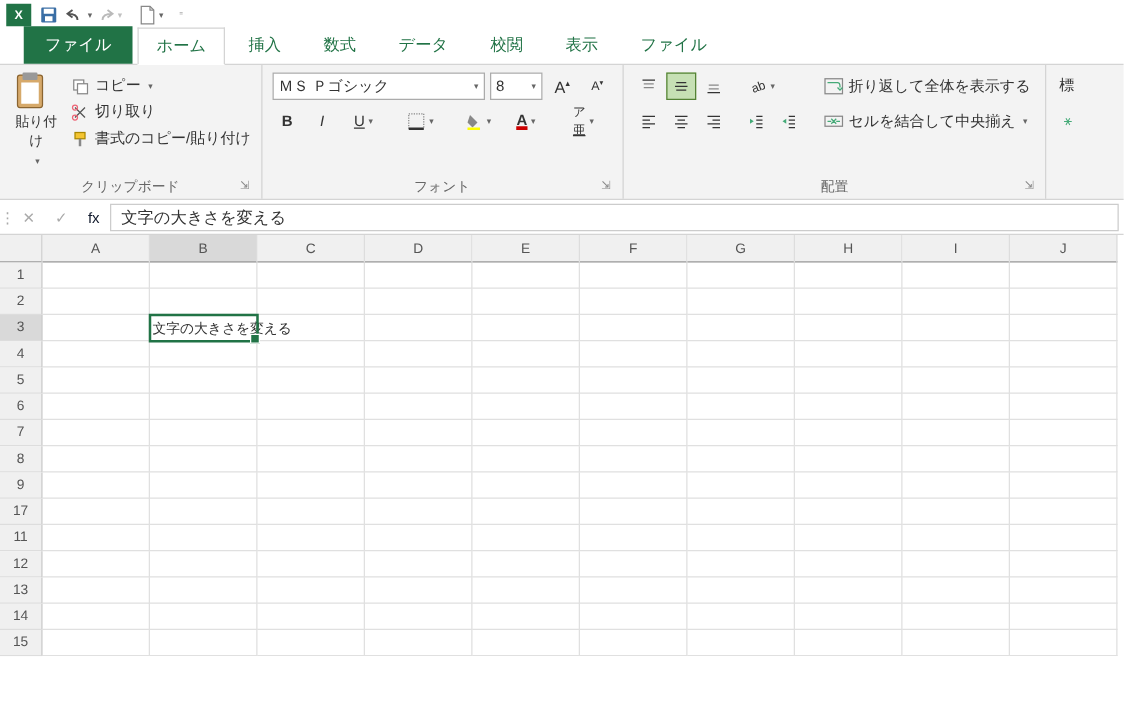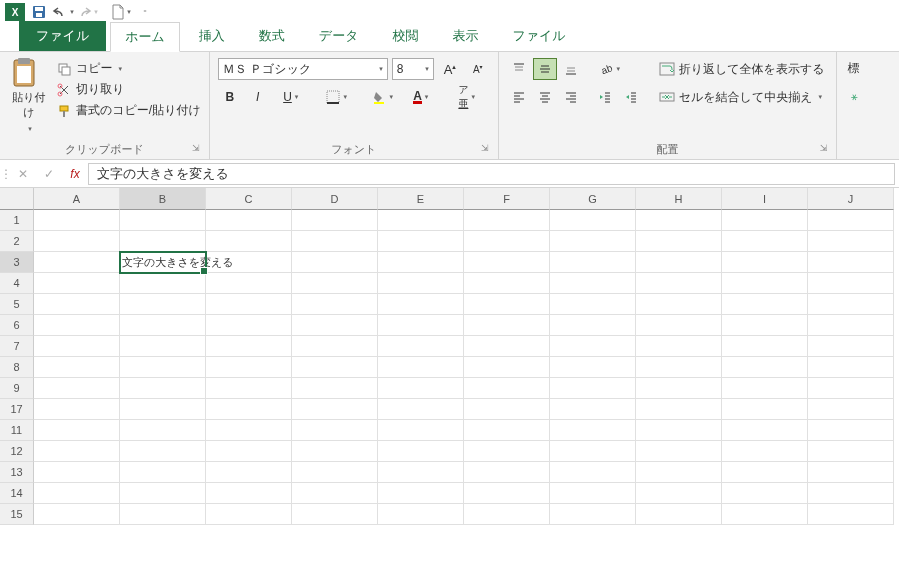--- a/index.html
+++ b/index.html
@@ -359,21 +359,21 @@
 </div>
 
 <div class="formula-bar">
   <div class="fb-sep">⋮</div>
   <div class="fb-btn">
       <span>✕</span>
     </div>
   <div class="fb-btn">
       <span>✓</span>
     </div>
-  <div class="fb-btn" style="color:#b91c1c;font-style:italic">
+  <div class="fb-btn" style="color:#0f172a;">
       <span>fx</span>
     </div>
   <div class="fb-input">
     <span>文字の大きさを変える</span>
   </div>
 </div>
 
 <div class="grid">
   <div class="row-headers">
     <div class="corner"></div>

